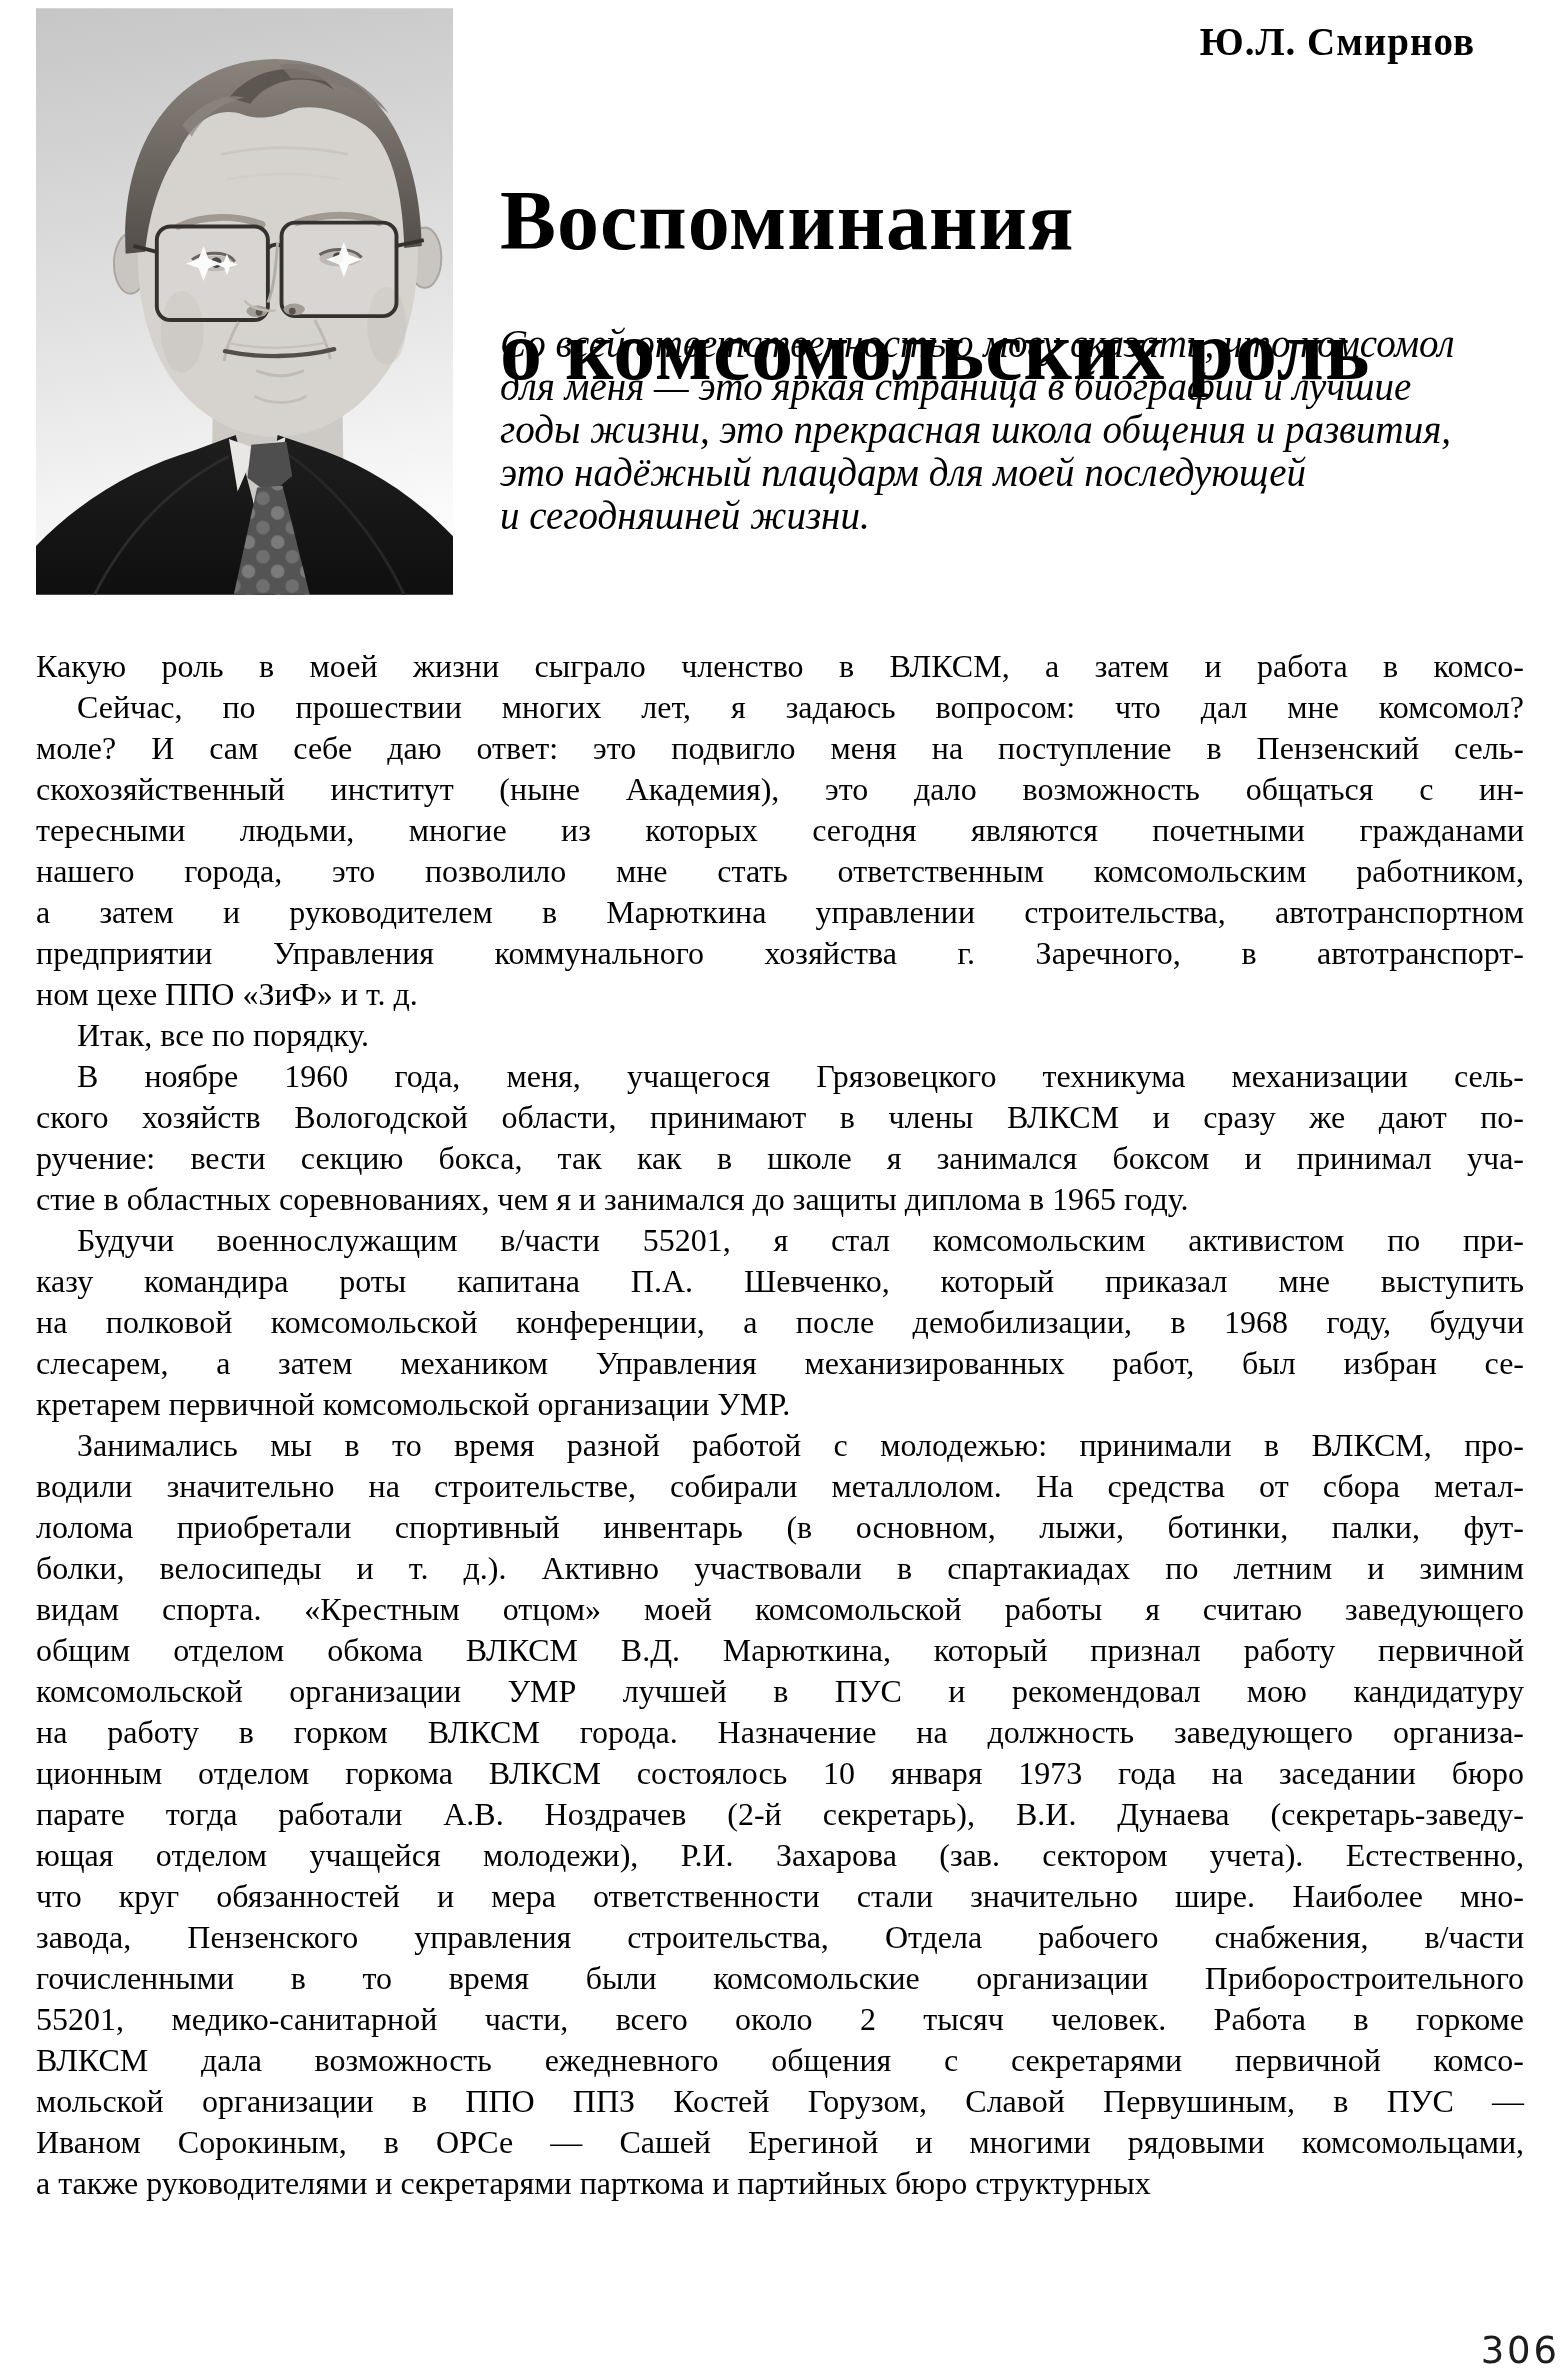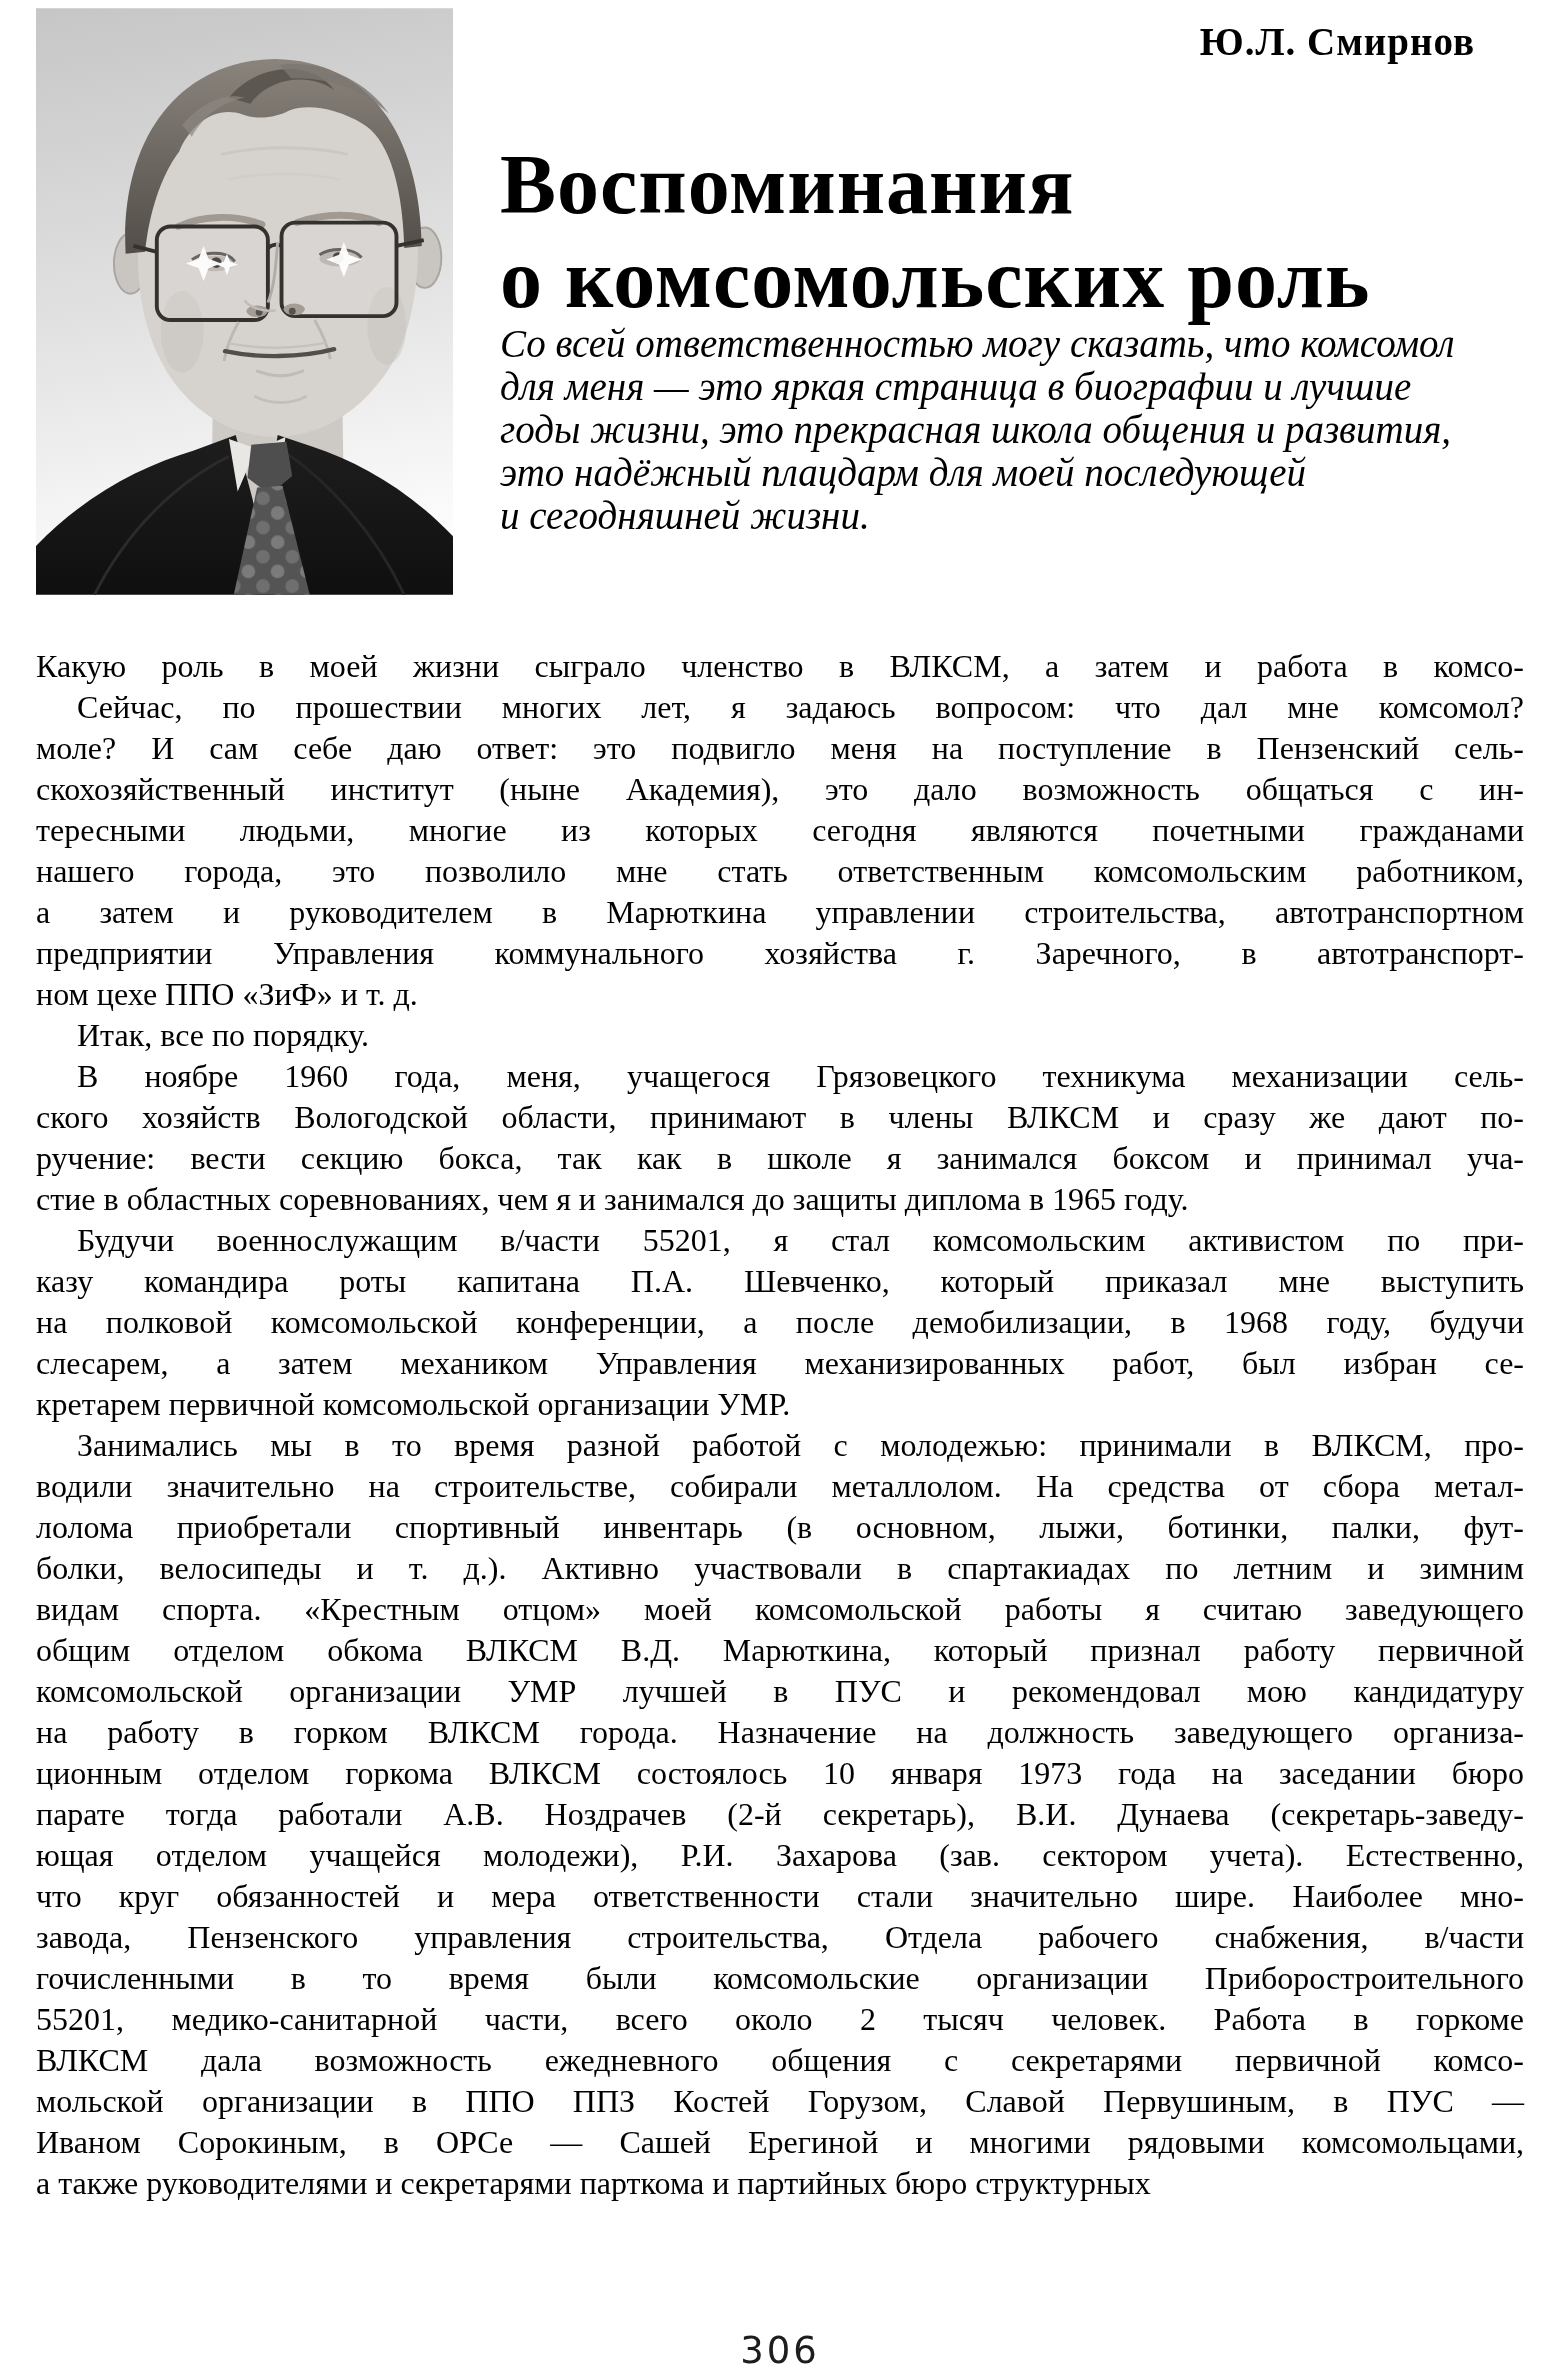--- a/index.html
+++ b/index.html
@@ -4,29 +4,29 @@
 <style>
   html,body{margin:0;padding:0;background:#ffffff;}
   .page{position:relative;width:1560px;height:2375px;background:#ffffff;
         font-family:"Liberation Serif", serif;color:#000;overflow:hidden;}
   .photo{position:absolute;left:36px;top:7.8px;width:417px;height:587px;margin:0;padding:0;}
   .photo svg{display:block;}
   .author{position:absolute;left:500px;top:19.5px;width:975px;
           font-size:39px;font-weight:bold;line-height:43px;letter-spacing:1px;text-align:right;}
   .title{position:absolute;left:500px;top:138px;width:1034px;margin:0;
          font-size:84px;font-weight:bold;line-height:94px;letter-spacing:1px;}
-  .title .tline{display:block;white-space:nowrap;}
+  .title .tline{display:block;white-space:nowrap;margin-top:36px;}
   .epigraph{position:absolute;left:500px;top:322px;width:1034px;
             font-style:italic;font-size:39px;line-height:43px;}
   .eline{white-space:nowrap;}
   .bodytext{position:absolute;left:36px;top:646px;width:1488px;font-size:32px;line-height:41px;}
   .bl{text-align:justify;text-align-last:justify;height:41px;overflow:visible;}
   .bl.plast{text-align-last:left;}
   .bl.pfirst{text-indent:41px;}
-  .pageno{position:absolute;left:0;top:2329px;width:1560px;text-align:center;
+  .pageno{position:absolute;left:0;top:2329px;width:1560px;text-align:right;
           font-family:"DejaVu Sans", sans-serif;font-size:37px;font-weight:normal;
           color:#1d1d1d;letter-spacing:2.9px;}
 </style>
 </head>
 <body>
 
 <div class="page">
 
   <figure class="photo" aria-label="Чёрно-белый портрет Ю.Л. Смирнова — мужчина в очках, тёмном костюме и галстуке">
     <svg width="417" height="587" viewBox="0 0 428 602" xmlns="http://www.w3.org/2000/svg">

